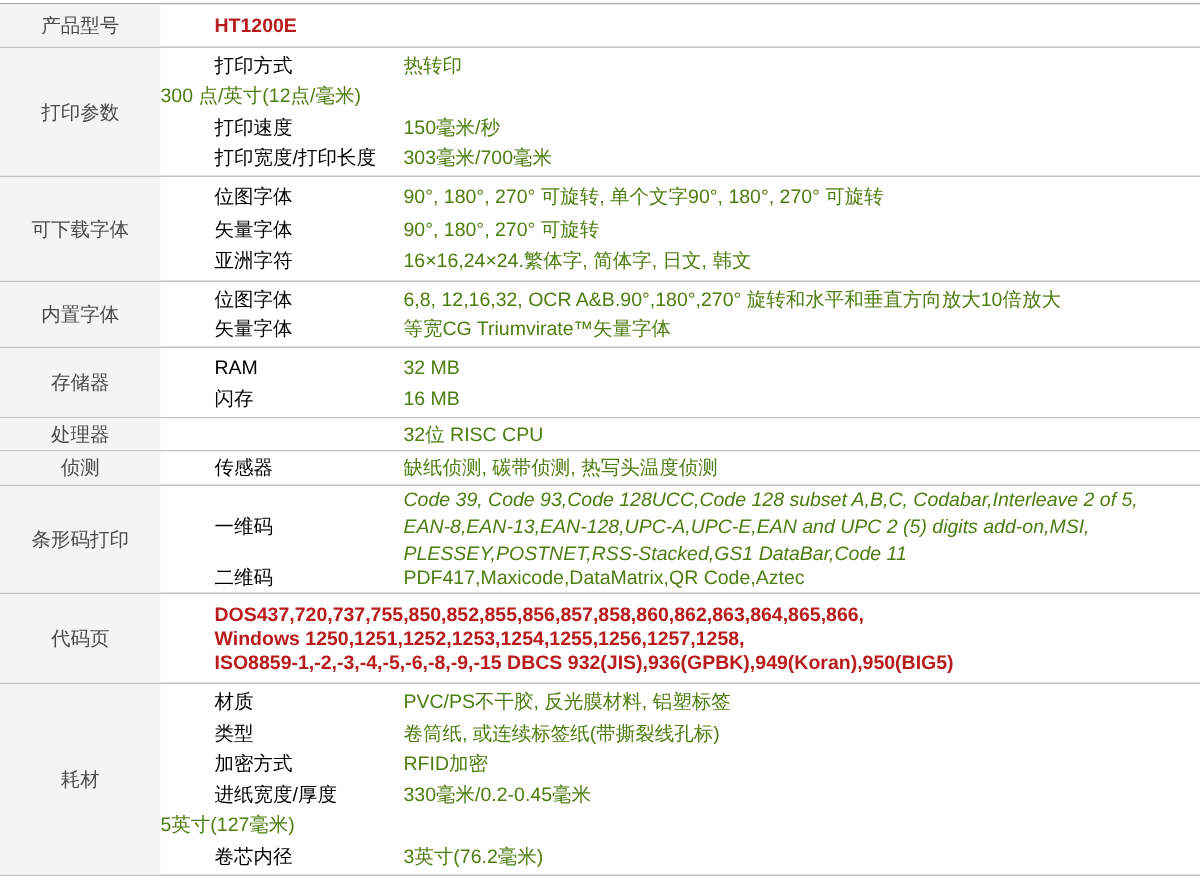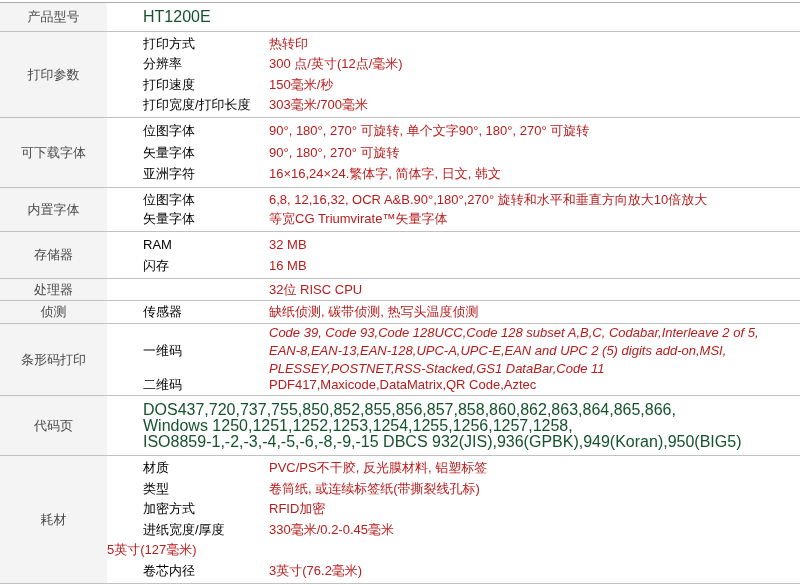--- a/index.html
+++ b/index.html
@@ -52,35 +52,35 @@
     flex:0 0 162px;
     box-sizing:border-box;
     padding-left:36px;
     font-size:13px;
     color:#000000;
     white-space:nowrap;
   }
   .value{
     flex:1;
     font-size:13px;
-    color:#b91c1c;
+    color:#4d7c0f;
     padding-right:8px;
     white-space:nowrap;
     overflow:hidden;
   }
   .mline .line{line-height:18px;white-space:nowrap;font-style:italic;}
   .full{
     flex:1;
     display:flex;
     flex-direction:column;
     justify-content:center;
     padding-left:36px;
     box-sizing:border-box;
   }
-  .full .line{font-size:16px;line-height:16px;color:#14532d;white-space:nowrap;}
+  .full .line{font-size:13px;line-height:16px;color:#b91c1c;white-space:nowrap;font-weight:bold;}
   .full.single .line{line-height:18px;}
 </style>
 </head>
 <body>
 
 <div class="spec-table">
 
   <div class="section" style="height:29px">
     <div class="cat">
       <span>产品型号</span>
@@ -93,21 +93,20 @@
   <div class="section" style="height:86px">
     <div class="cat">
       <span>打印参数</span>
     </div>
     <div class="content">
       <div class="subrow">
         <div class="label">打印方式</div>
         <div class="value">热转印</div>
       </div>
       <div class="subrow">
-        <div class="label">分辨率</div>
         <div class="value">300 点/英寸(12点/毫米)</div>
       </div>
       <div class="subrow">
         <div class="label">打印速度</div>
         <div class="value">150毫米/秒</div>
       </div>
       <div class="subrow">
         <div class="label">打印宽度/打印长度</div>
         <div class="value">303毫米/700毫米</div>
       </div>

